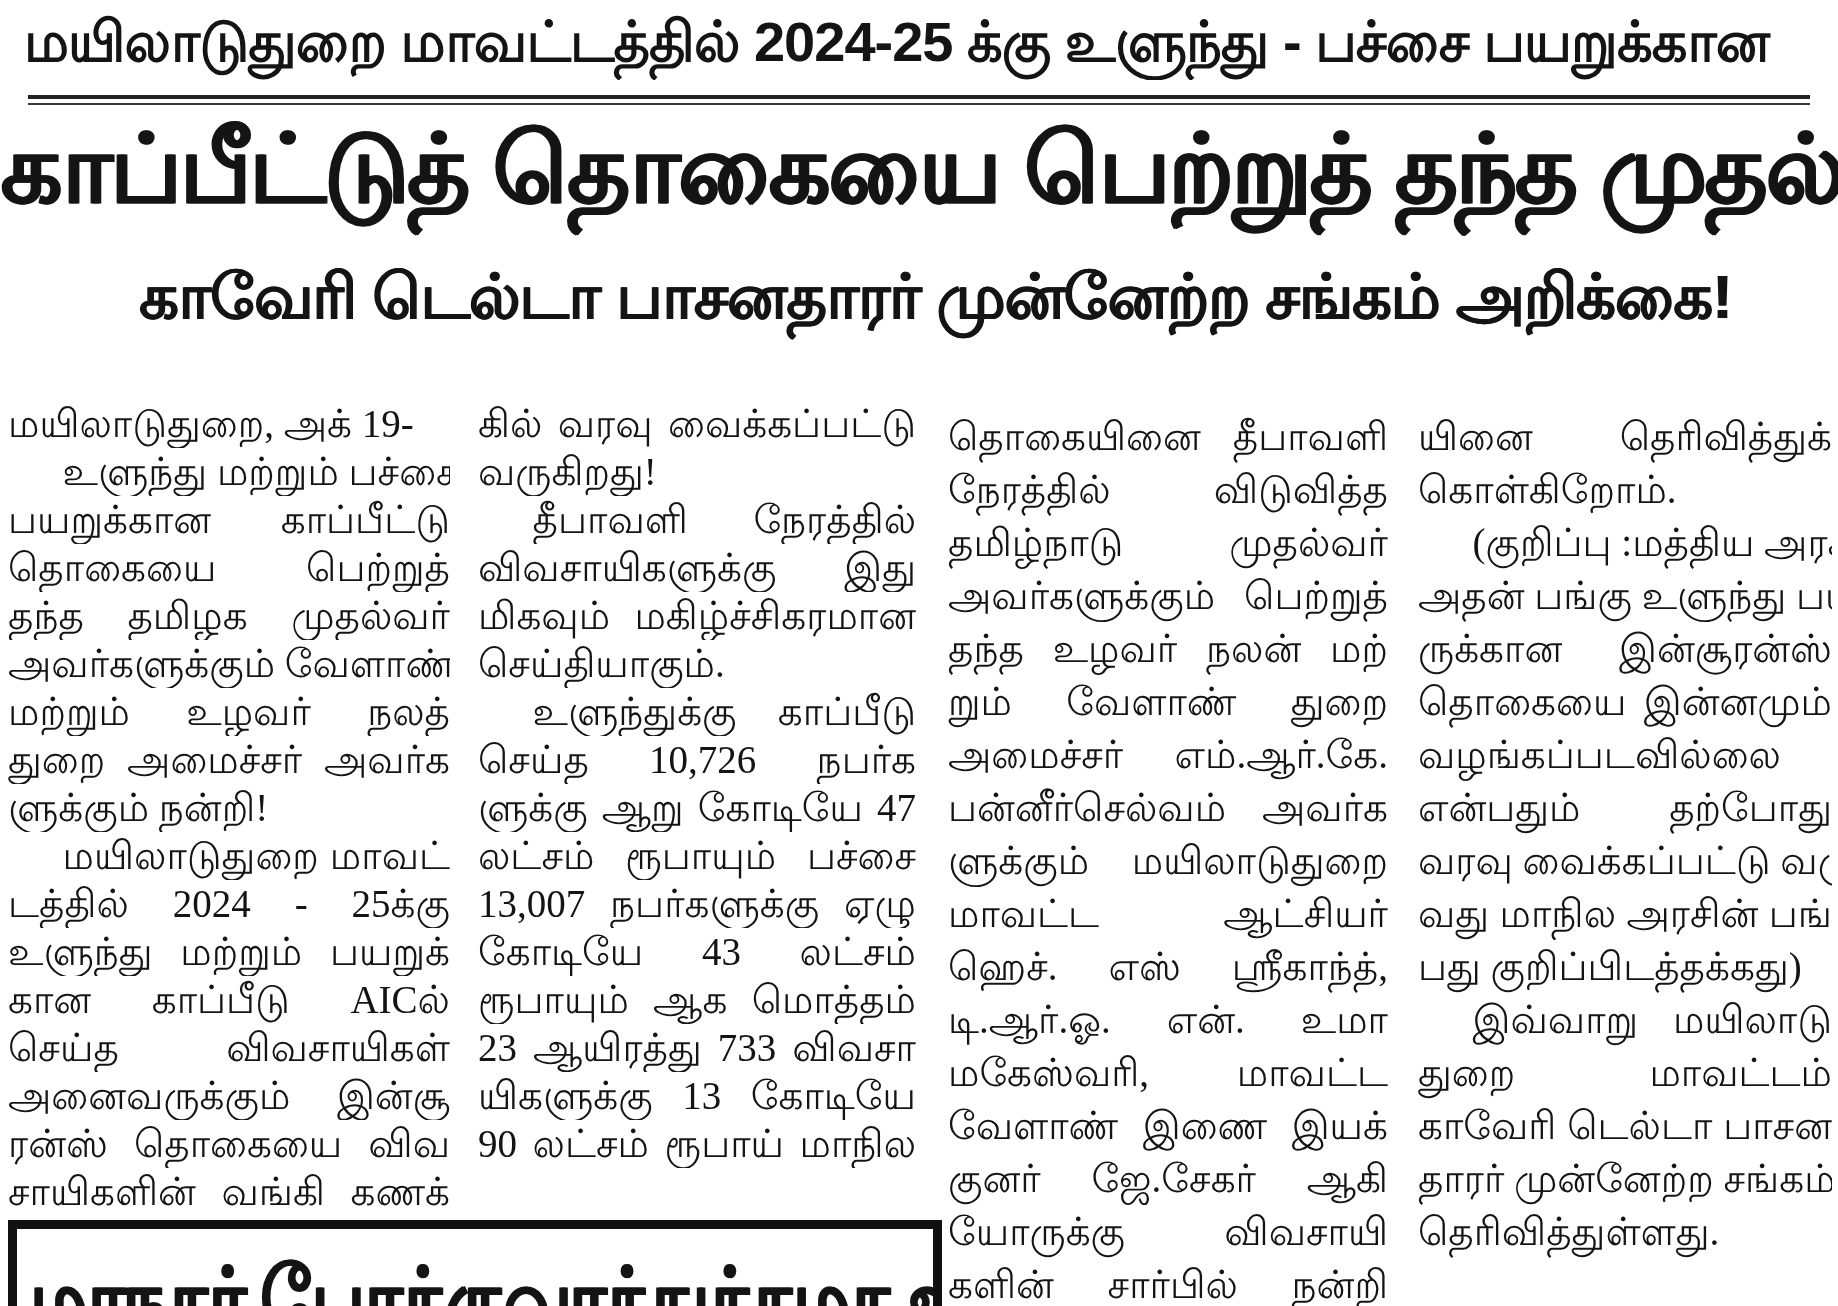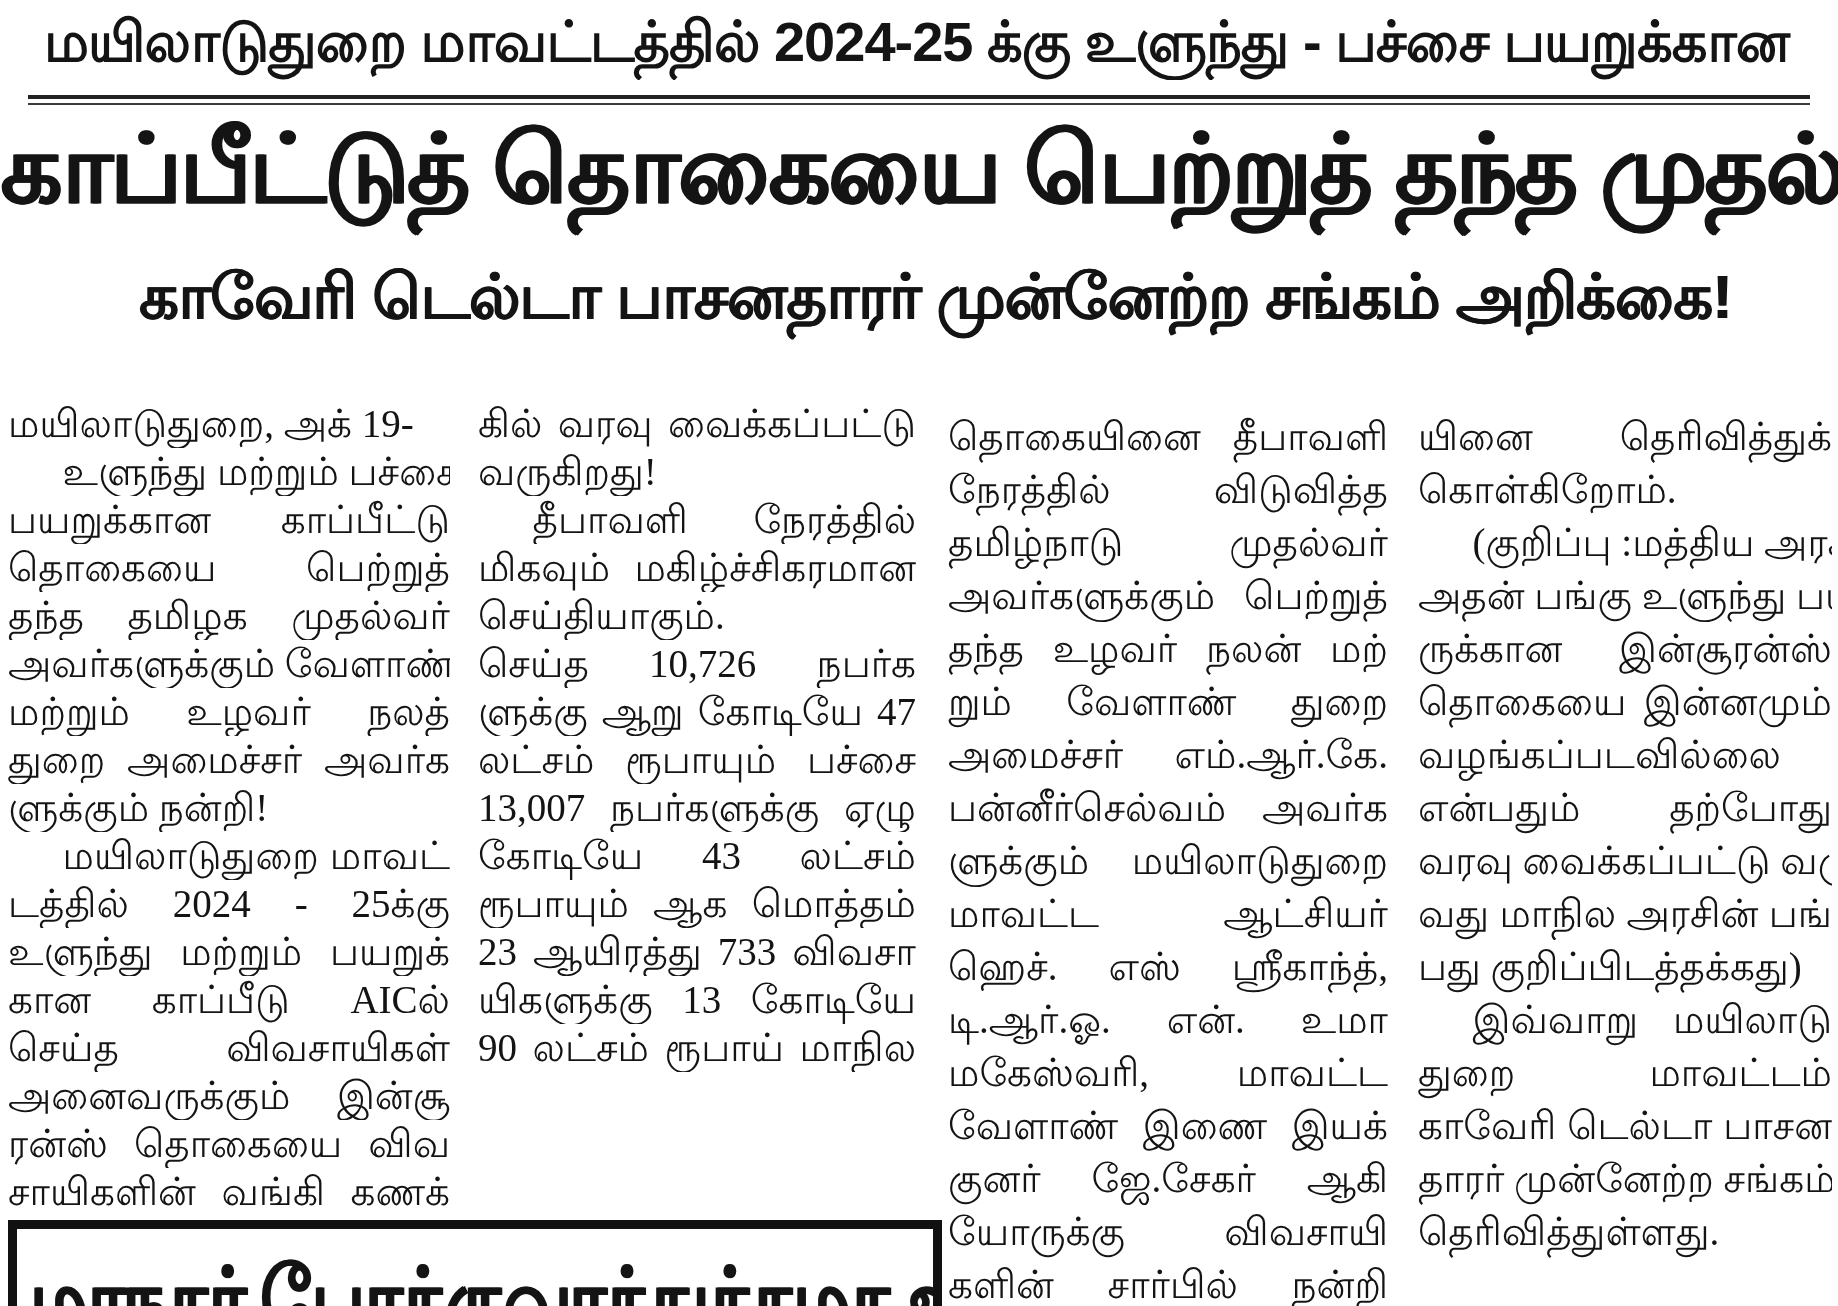--- a/index.html
+++ b/index.html
@@ -13,21 +13,20 @@
   }
   
   .kicker{
     position:absolute;top:4px;left:24px;right:20px;
     font-family:"Liberation Sans", sans-serif;
     font-weight:900;
     font-size:56px;line-height:1.35;
     letter-spacing:-1px;
     white-space:nowrap;overflow:hidden;
     text-align:left;
-    margin-left:20px;
   }
   
   .rule{
     position:absolute;top:95px;left:28px;width:1782px;height:4px;
     border-top:4px solid #222;
     border-bottom:2px solid #3a3a3a;
   }
   
   .headline{
     position:absolute;top:102px;left:0;width:100%;
@@ -120,22 +119,24 @@
       <div class="line">செய்த விவசாயிகள்</div>
       <div class="line">அனைவருக்கும் இன்சூ</div>
       <div class="line">ரன்ஸ் தொகையை விவ</div>
       <div class="line">சாயிகளின் வங்கி கணக்</div>
     </div>
 
   <div class="col col-2">
       <div class="line">கில் வரவு வைக்கப்பட்டு</div>
       <div class="line flush">வருகிறது!</div>
       <div class="line indent">தீபாவளி நேரத்தில்</div>
+      <div class="line">விவசாயிகளுக்கு இது</div>
       <div class="line">மிகவும் மகிழ்ச்சிகரமான</div>
       <div class="line flush">செய்தியாகும்.</div>
+      <div class="line indent">உளுந்துக்கு காப்பீடு</div>
       <div class="line">செய்த 10,726 நபர்க</div>
       <div class="line">ளுக்கு ஆறு கோடியே 47</div>
       <div class="line">லட்சம் ரூபாயும் பச்சை</div>
       <div class="line">13,007 நபர்களுக்கு ஏழு</div>
       <div class="line">கோடியே 43 லட்சம்</div>
       <div class="line">ரூபாயும் ஆக மொத்தம்</div>
       <div class="line">23 ஆயிரத்து 733 விவசா</div>
       <div class="line">யிகளுக்கு 13 கோடியே</div>
       <div class="line">90 லட்சம் ரூபாய் மாநில</div>
     </div>

